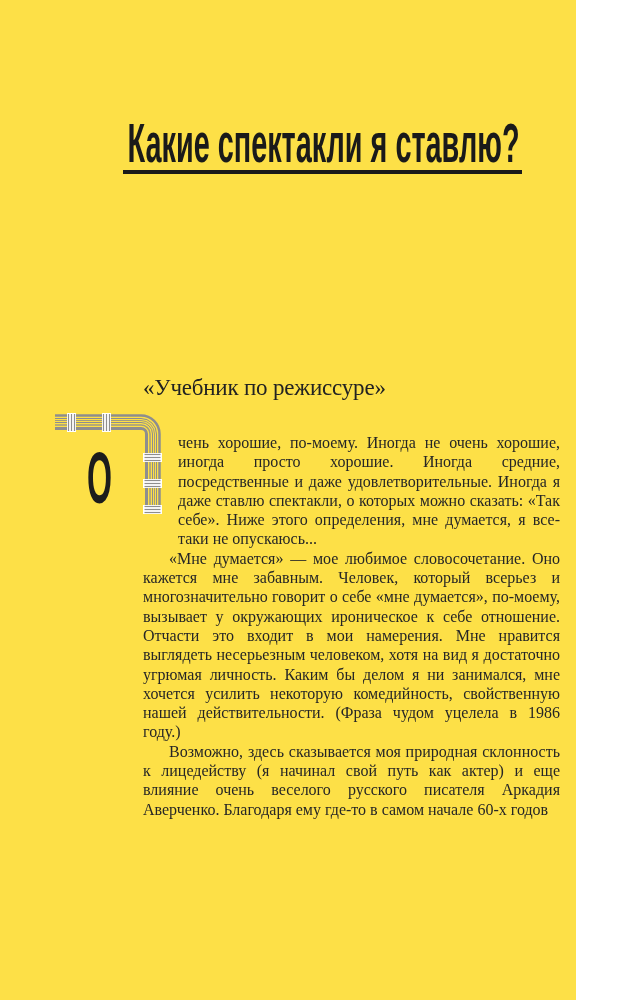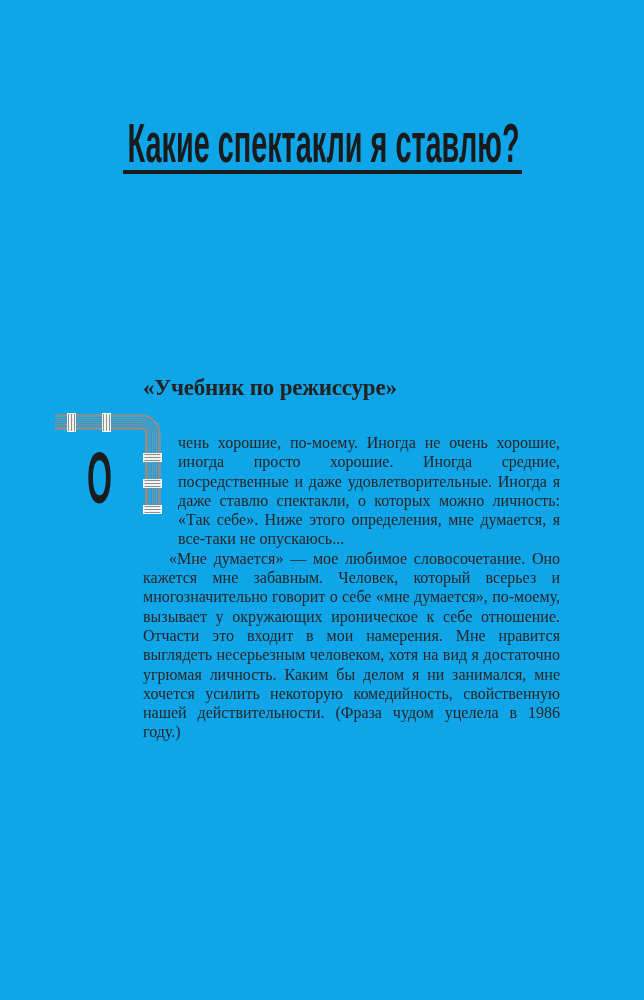--- a/index.html
+++ b/index.html
@@ -1,20 +1,20 @@
 <!DOCTYPE html>
 <html lang="ru"><head>
 <meta charset="utf-8">
 <style>
   html, body { margin: 0; padding: 0; background: #ffffff; }
   .page {
     position: relative;
-    width: 644px;
+    width: 576px;
     height: 1000px;
-    background: #0ea5e9;
+    background: #fde047;
     overflow: hidden;
     font-family: "Liberation Serif", "DejaVu Serif", serif;
   }
 
   
   .chapter-title-svg {
     position: absolute;
     left: 127px;
     top: 121px;
     overflow: visible;
@@ -34,21 +34,21 @@
     background: #1a1a1a;
   }
 
   
   .section-heading {
     position: absolute;
     left: 143px;
     top: 376px;
     margin: 0;
     font-family: "Liberation Serif", "DejaVu Serif", serif;
-    font-weight: bold;
+    font-weight: normal;
     font-size: 23px;
     line-height: 23px;
     letter-spacing: -0.2px;
     color: #222222;
     white-space: nowrap;
   }
 
   
   .ornament-svg {
     position: absolute;
@@ -149,17 +149,18 @@
           <path d="M89.5 98.5 H105.5"></path>
       </g>
     </g>
   </svg>
 
   <svg class="dropcap-svg" width="30" height="62" viewBox="0 0 30 62">
     <text x="0" y="54" textLength="25" lengthAdjust="spacingAndGlyphs">О</text>
   </svg>
 
   <div class="body-text" lang="ru">
-    <p class="para"><span class="dropcap-spacer"></span><span>чень хорошие, по-моему. Иногда не очень хорошие, иногда просто хорошие. Иногда средние, посредственные и даже удовлетворительные. Иногда я даже ставлю спектакли, о которых можно личность: «Так себе». Ниже этого определения, мне думается, я все-таки не опускаюсь...</span></p>
+    <p class="para"><span class="dropcap-spacer"></span><span>чень хорошие, по-моему. Иногда не очень хорошие, иногда просто хорошие. Иногда средние, посредственные и даже удовлетворительные. Иногда я даже ставлю спектакли, о которых можно сказать: «Так себе». Ниже этого определения, мне думается, я все-таки не опускаюсь...</span></p>
     <p class="para indent">«Мне думается» — мое любимое словосочетание. Оно кажется мне забавным. Человек, который всерьез и многозначительно говорит о себе «мне думается», по-моему, вызывает у окружающих ироническое к себе отношение. Отчасти это входит в мои намерения. Мне нравится выглядеть несерьезным человеком, хотя на вид я достаточно угрюмая личность. Каким бы делом я ни занимался, мне хочется усилить некоторую комедийность, свойственную нашей действительности. (Фраза чудом уцелела в 1986 году.)</p>
+    <p class="para indent">Возможно, здесь сказывается моя природная склонность к лицедейству (я начинал свой путь как актер) и еще влияние очень веселого русского писателя Аркадия Аверченко. Благодаря ему где-то в самом начале 60-х годов</p>
   </div>
 
 </div>
 
 </body></html>

